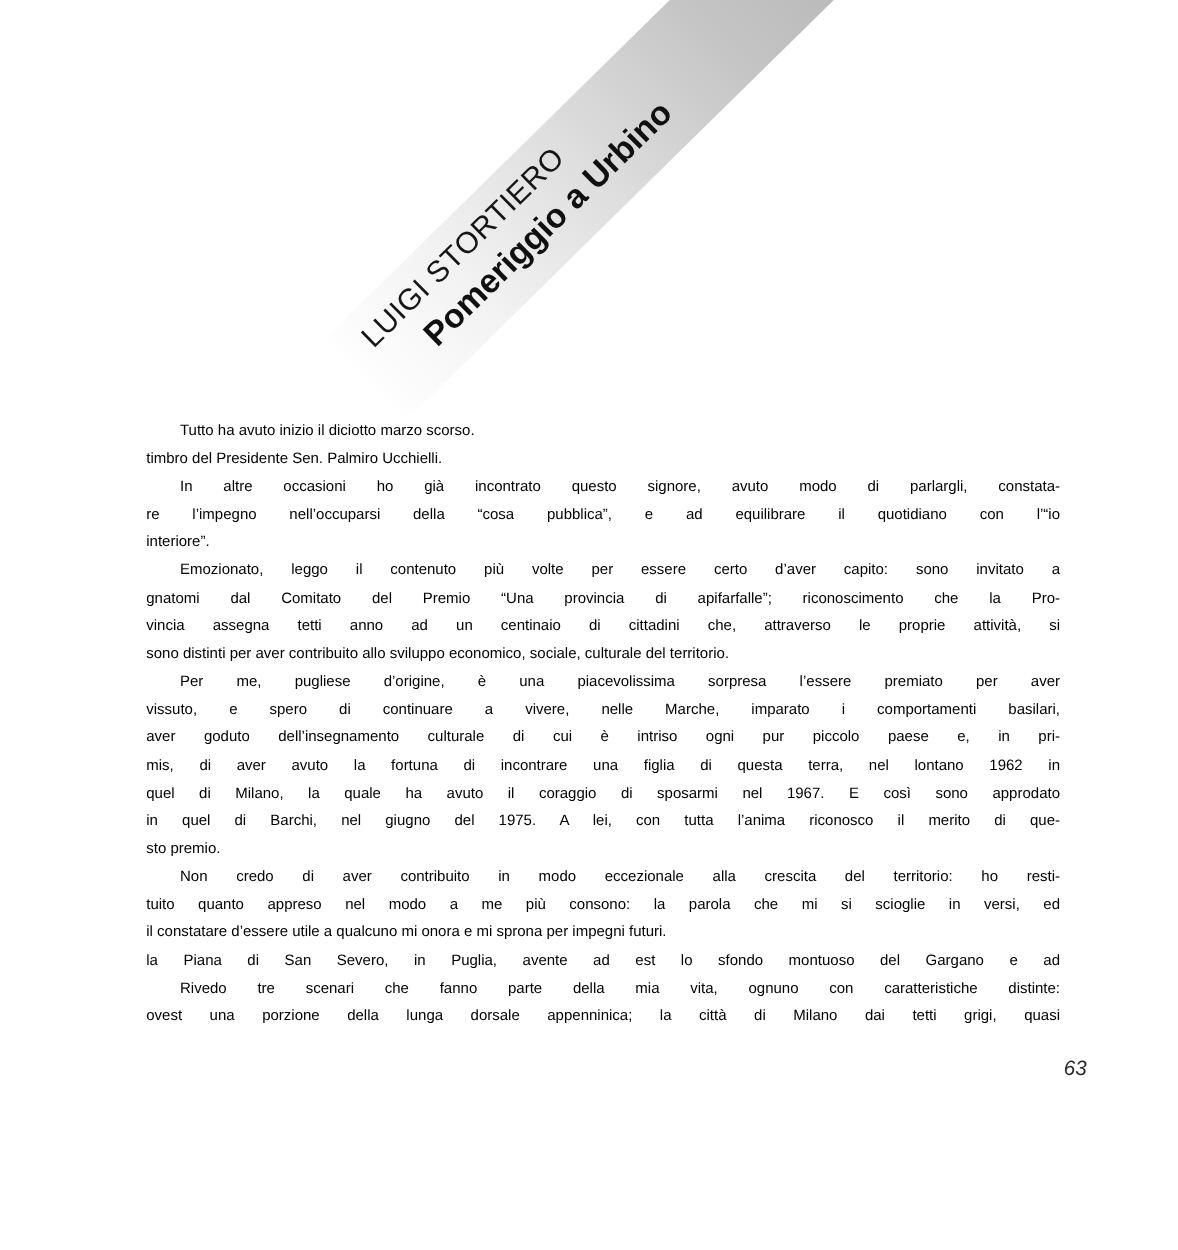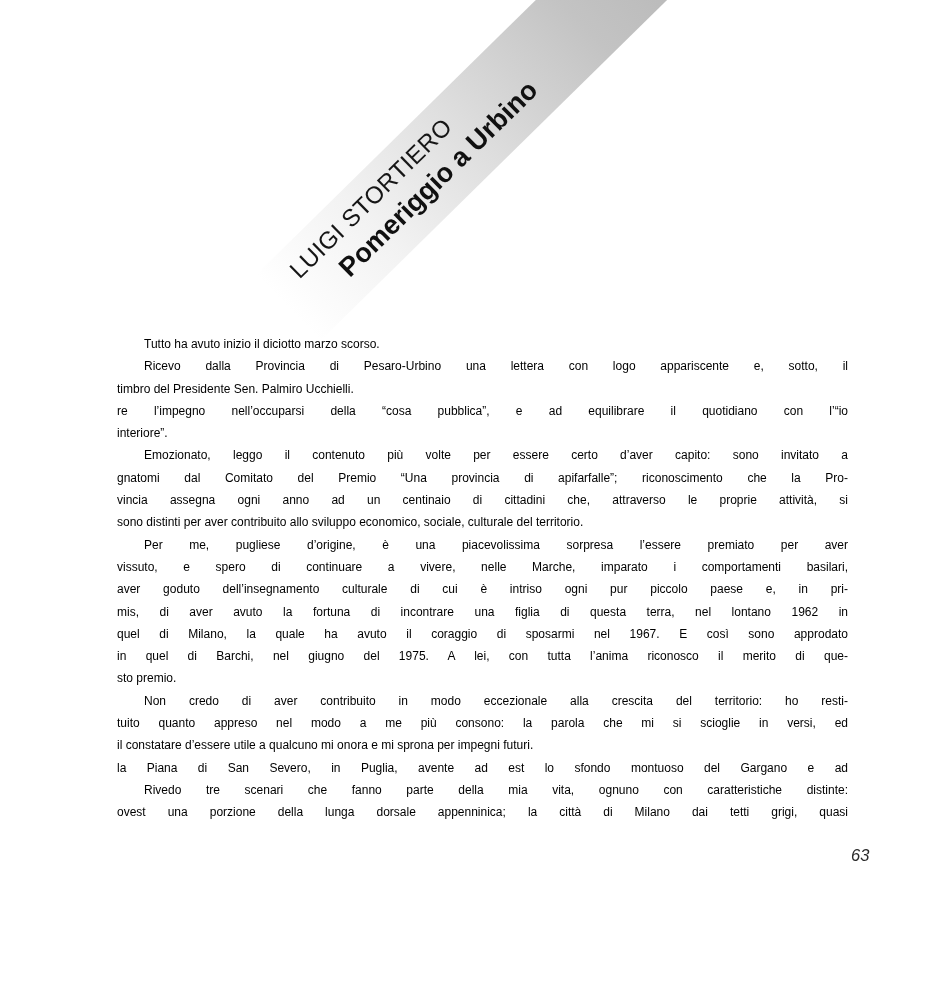--- a/index.html
+++ b/index.html
@@ -77,31 +77,31 @@
       <div class="banner-author">LUIGI STORTIERO</div>
       <div class="banner-title">Pomeriggio a Urbino</div>
     </div>
   </div>
 
   <div class="text-block">
       <div class="para">
         <div class="line indent last"><span>Tutto ha avuto inizio il diciotto marzo scorso.</span></div>
       </div>
       <div class="para">
-        <div class="line indent"><span>Ricevo dalla Provincia di Pesaro-Urbino una lettera con logo appariscente e, sotto, il</span></div>
         <div class="line last"><span>timbro del Presidente Sen. Palmiro Ucchielli.</span></div>
       </div>
       <div class="para">
+        <div class="line indent"><span>In altre occasioni ho già incontrato questo signore, avuto modo di parlargli, constata-</span></div>
         <div class="line"><span>re l’impegno nell’occuparsi della “cosa pubblica”, e ad equilibrare il quotidiano con l’“io</span></div>
         <div class="line last"><span>interiore”.</span></div>
       </div>
       <div class="para">
         <div class="line indent"><span>Emozionato, leggo il contenuto più volte per essere certo d’aver capito: sono invitato a</span></div>
         <div class="line"><span>gnatomi dal Comitato del Premio “Una provincia di apifarfalle”; riconoscimento che la Pro-</span></div>
-        <div class="line"><span>vincia assegna ogni anno ad un centinaio di cittadini che, attraverso le proprie attività, si</span></div>
+        <div class="line"><span>vincia assegna tetti anno ad un centinaio di cittadini che, attraverso le proprie attività, si</span></div>
         <div class="line last"><span>sono distinti per aver contribuito allo sviluppo economico, sociale, culturale del territorio.</span></div>
       </div>
       <div class="para">
         <div class="line indent"><span>Per me, pugliese d’origine, è una piacevolissima sorpresa l’essere premiato per aver</span></div>
         <div class="line"><span>vissuto, e spero di continuare a vivere, nelle Marche, imparato i comportamenti basilari,</span></div>
         <div class="line"><span>aver goduto dell’insegnamento culturale di cui è intriso ogni pur piccolo paese e, in pri-</span></div>
         <div class="line"><span>mis, di aver avuto la fortuna di incontrare una figlia di questa terra, nel lontano 1962 in</span></div>
         <div class="line"><span>quel di Milano, la quale ha avuto il coraggio di sposarmi nel 1967. E così sono approdato</span></div>
         <div class="line"><span>in quel di Barchi, nel giugno del 1975. A lei, con tutta l’anima riconosco il merito di que-</span></div>
         <div class="line last"><span>sto premio.</span></div>

